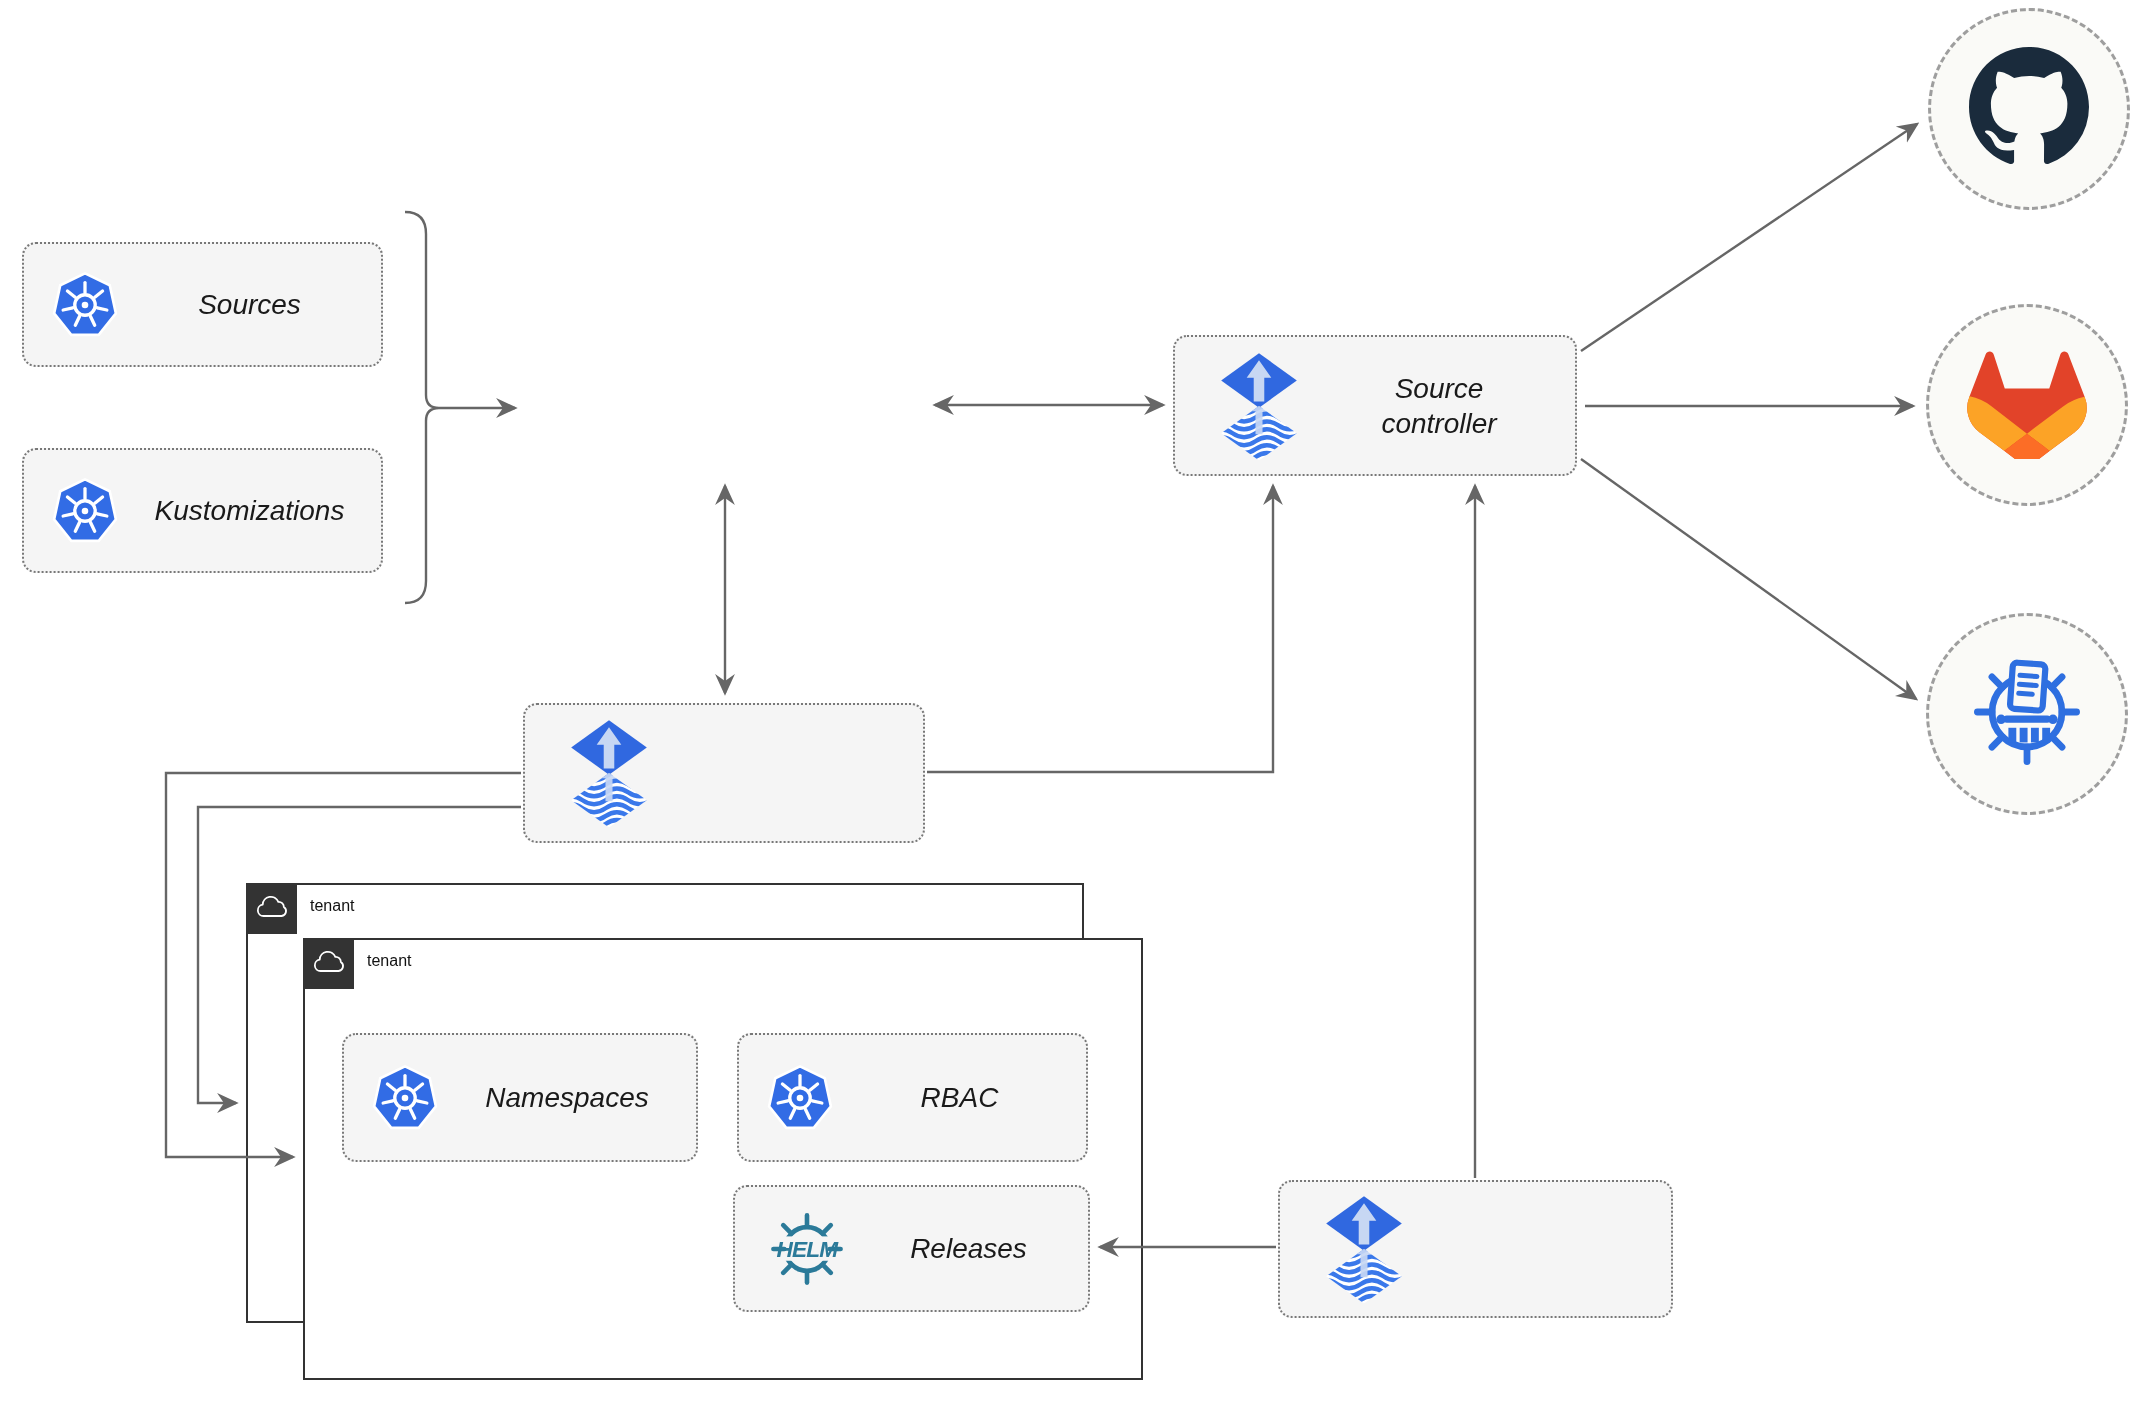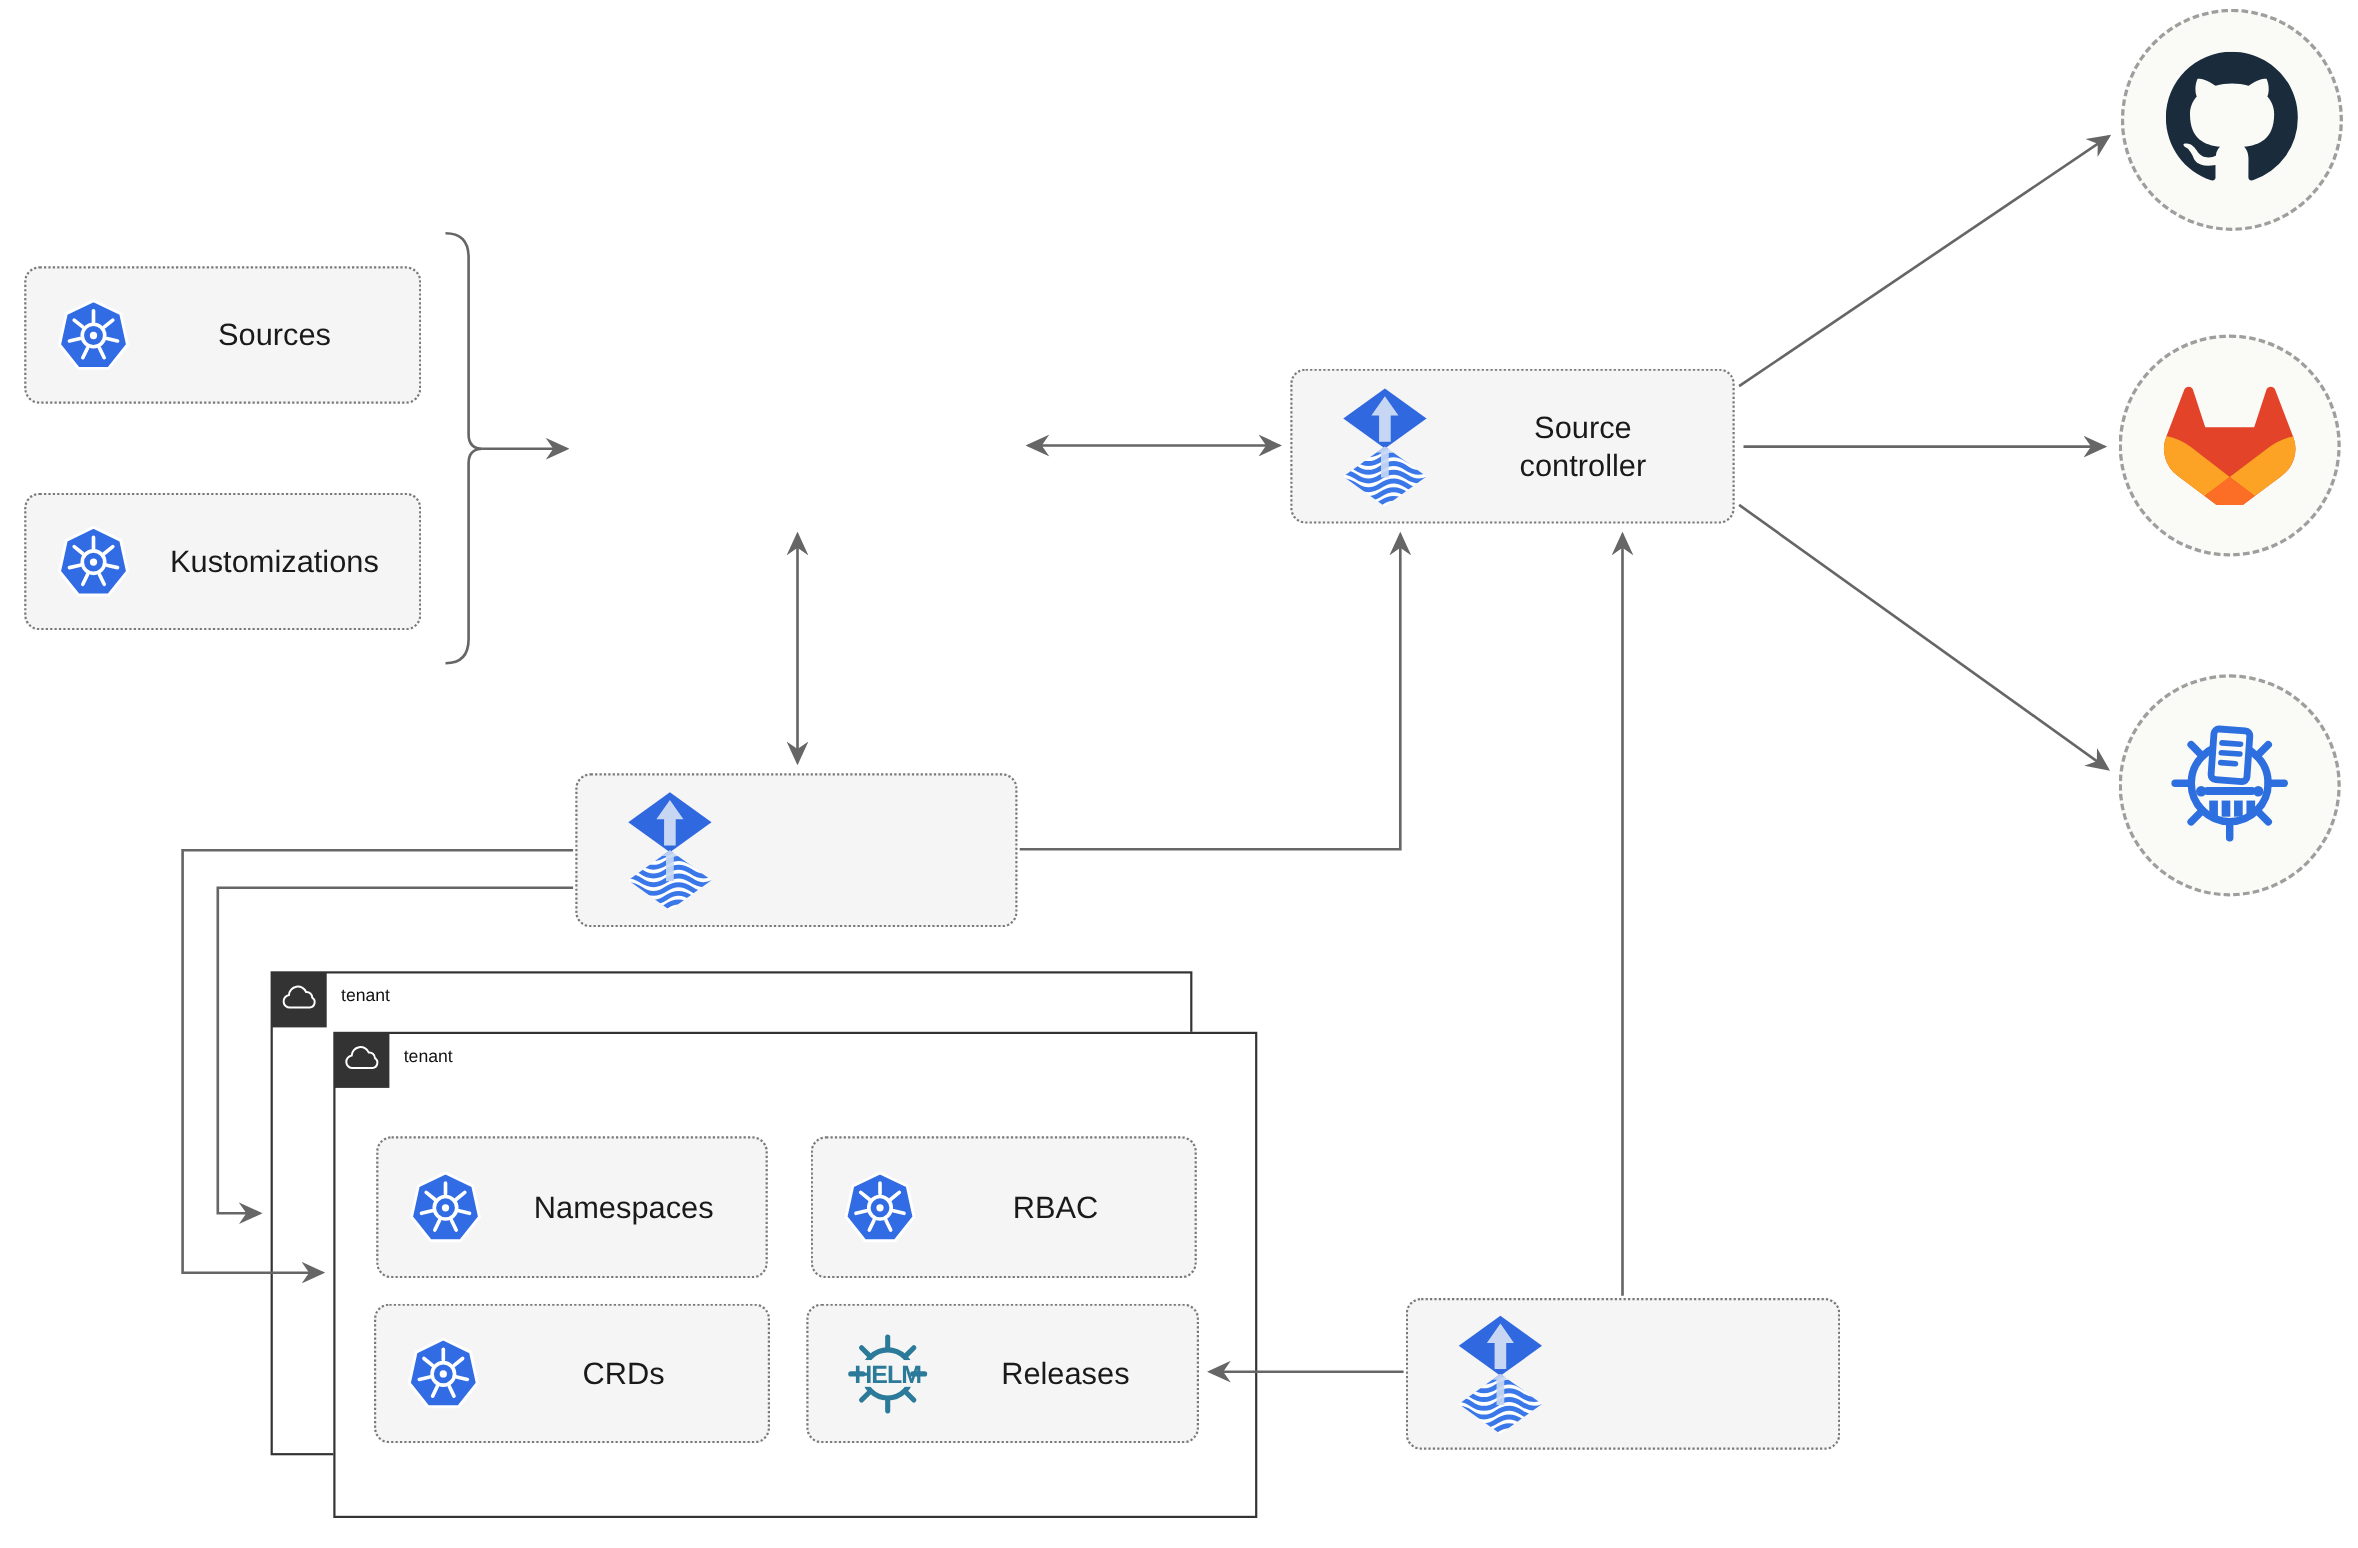--- a/index.html
+++ b/index.html
@@ -1,20 +1,20 @@
 <!DOCTYPE html>
 <html><head>
 <meta charset="utf-8">
 <style>
   html,body{margin:0;padding:0;background:#ffffff;}
   .canvas{position:relative;width:2144px;height:1407px;background:#ffffff;overflow:hidden;
           font-family:"Liberation Sans","DejaVu Sans",sans-serif;color:#1a1a1a;}
   
   .node{position:absolute;background:#f5f5f5;border:2px dotted #787878;border-radius:14px;
-        display:flex;align-items:center;box-sizing:border-box;z-index:5;}
+        display:flex;align-items:center;box-sizing:border-box;z-index:5;font-style:italic;}
   .node .ic{flex:0 0 auto;display:flex;align-items:center;justify-content:center;}
   .node .lbl{flex:1 1 auto;text-align:center;font-size:28px;line-height:1.25;}
   .node .lbl.wrap{max-width:185px;margin:0 auto;}
   .ic.k8s{margin-left:28px;width:66px;height:66px;}
   .ic.flux{margin-left:40px;width:88px;height:110px;}
   .ic.helm{margin-left:30px;width:84px;height:84px;}
   
   .tenant{position:absolute;background:#ffffff;border:2px solid #333333;box-sizing:border-box;}
   .tenant .tab{position:absolute;left:-1px;top:-1px;width:50px;height:50px;background:#333333;
                display:flex;align-items:center;justify-content:center;}
@@ -192,39 +192,20 @@
             <line x1="58.2" y1="67.1" x2="64.7" y2="80.6"></line>
             <line x1="41.8" y1="67.1" x2="35.3" y2="80.6"></line>
             <line x1="31.5" y1="54.2" x2="16.9" y2="57.6"></line>
             <line x1="35.1" y1="38.2" x2="23.4" y2="28.8"></line>
     </g>
           <circle cx="50" cy="50" r="5" fill="#ffffff"></circle>
         </svg>
       </span>
     <div class="lbl">RBAC</div>
   </div>
-  <div class="node" style="left:340px;top:1185px;width:360px;height:127px;z-index:5;">
-    <span class="ic k8s">
-        <svg width="100%" height="100%" viewBox="0 0 100 100">
-    <polygon points="50,2 87.5,20 96.8,62.7 70.8,95.3 29.2,95.3 3.2,62.7 12.5,20" fill="#326ce5" stroke="#ffffff" stroke-width="4" stroke-linejoin="round"></polygon>
-    <g stroke="#ffffff" stroke-width="5" stroke-linecap="round" fill="none">
-      <circle cx="50" cy="50" r="15.5"></circle>
-            <line x1="50.0" y1="31.0" x2="50.0" y2="16.0"></line>
-            <line x1="64.9" y1="38.2" x2="76.6" y2="28.8"></line>
-            <line x1="68.5" y1="54.2" x2="83.1" y2="57.6"></line>
-            <line x1="58.2" y1="67.1" x2="64.7" y2="80.6"></line>
-            <line x1="41.8" y1="67.1" x2="35.3" y2="80.6"></line>
-            <line x1="31.5" y1="54.2" x2="16.9" y2="57.6"></line>
-            <line x1="35.1" y1="38.2" x2="23.4" y2="28.8"></line>
-    </g>
-          <circle cx="50" cy="50" r="5" fill="#ffffff"></circle>
-        </svg>
-      </span>
-    <div class="lbl">CRDs</div>
-  </div>
   <div class="node" style="left:733px;top:1185px;width:357px;height:127px;z-index:5;">
     <span class="ic helm">
         <svg width="100%" height="100%" viewBox="0 0 100 100">
     <g stroke="#2b7a99" stroke-width="5.5" stroke-linecap="round" fill="none">
       <circle cx="50" cy="50" r="26"></circle>
       <line x1="50" y1="23.5" x2="50" y2="10"></line>
             <line x1="50" y1="76.5" x2="50" y2="90"></line>
       <line x1="68.7" y1="31.3" x2="78.3" y2="21.7"></line>
             <line x1="31.3" y1="31.3" x2="21.7" y2="21.7"></line>
       <line x1="68.7" y1="68.7" x2="78.3" y2="78.3"></line>

